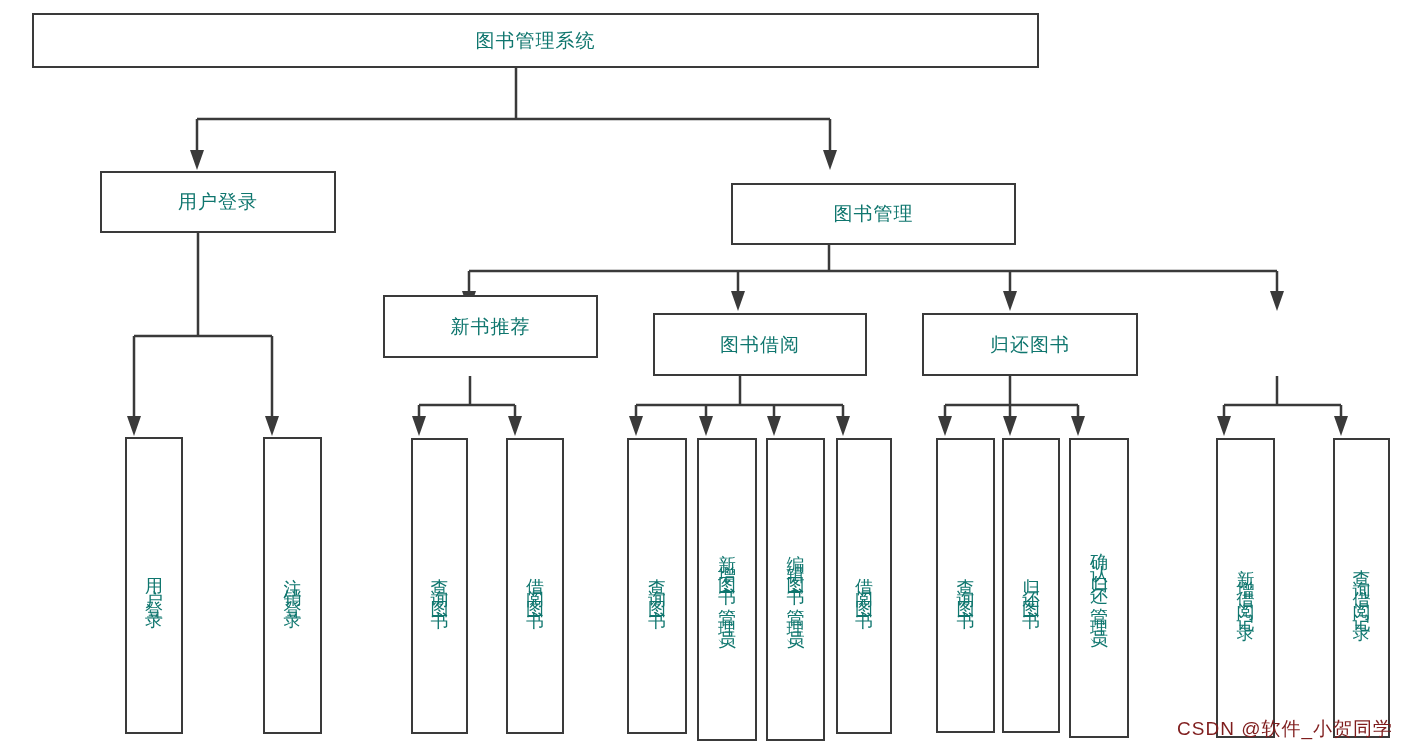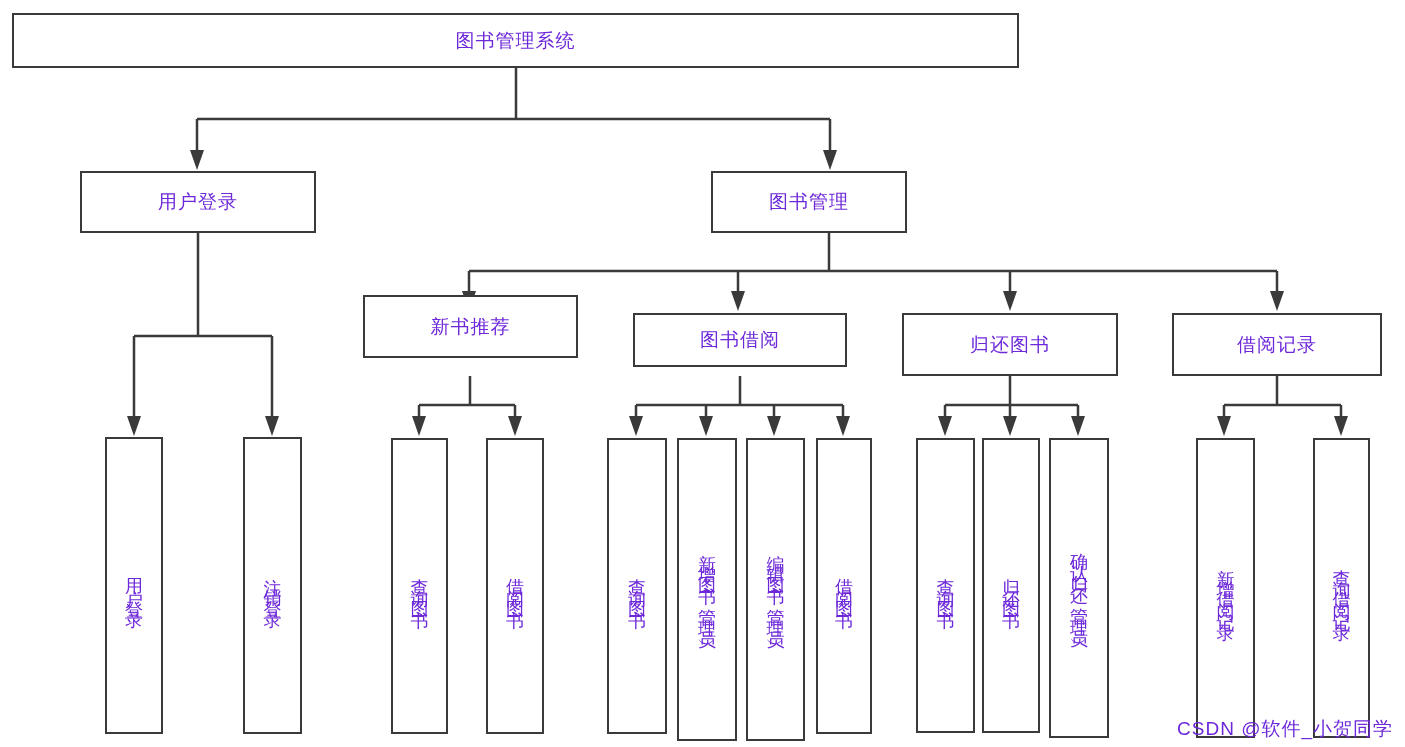--- a/index.html
+++ b/index.html
@@ -19,45 +19,46 @@
     position: absolute;
     left: 0;
     top: 0;
     z-index: 1;
   }
   .node {
     position: absolute;
     box-sizing: border-box;
     background: #ffffff;
     border: 2.5px solid #3a3a3a;
-    color: #6d28d9;
+    color: #0f766e;
     display: flex;
     align-items: center;
     justify-content: center;
     z-index: 2;
+    margin-left: 20px;
   }
   .node.h {
     font-size: 19px;
     letter-spacing: 1px;
     white-space: nowrap;
   }
   .node.v {
     font-size: 18px;
     writing-mode: vertical-rl;
     text-orientation: mixed;
     letter-spacing: 11px;
     line-height: 1;
     white-space: nowrap;
   }
   .watermark {
     position: absolute;
     right: 12px;
     bottom: 5px;
     font-size: 19px;
-    color: #6d28d9;
+    color: #7f1d1d;
     letter-spacing: 1px;
     z-index: 3;
     white-space: nowrap;
   }
 </style>
 </head>
 <body>
 
 <div id="canvas">
 
@@ -93,26 +94,25 @@
     <polygon points="1071,416 1085,416 1078,436" fill="#3a3a3a" stroke="none"></polygon>
 
     <path d="M1277,376 V405 M1224,405 H1341 M1224,405 V418 M1341,405 V418"></path>
     <polygon points="1217,416 1231,416 1224,436" fill="#3a3a3a" stroke="none"></polygon>
     <polygon points="1334,416 1348,416 1341,436" fill="#3a3a3a" stroke="none"></polygon>
   </svg>
 
   <div class="node h" style="left:12px; top:13px; width:1007px; height:55px;">图书管理系统</div>
 
   <div class="node h" style="left:80px; top:171px; width:236px; height:62px;">用户登录</div>
-  <div class="node h" style="left:711px; top:171px; width:196px; height:62px;">图书管理</div>
+  <div class="node h" style="left:711px; top:183px; width:285px; height:62px;">图书管理</div>
 
   <div class="node h" style="left:363px; top:295px; width:215px; height:63px;">新书推荐</div>
-  <div class="node h" style="left:633px; top:313px; width:214px; height:54px;">图书借阅</div>
+  <div class="node h" style="left:633px; top:313px; width:214px; height:63px;">图书借阅</div>
   <div class="node h" style="left:902px; top:313px; width:216px; height:63px;">归还图书</div>
-  <div class="node h" style="left:1172px; top:313px; width:210px; height:63px;">借阅记录</div>
 
   <div class="node v" style="left:105px; top:437px; width:58px; height:297px;">用户登录</div>
   <div class="node v" style="left:243px; top:437px; width:59px; height:297px;">注销登录</div>
 
   <div class="node v" style="left:391px; top:438px; width:57px; height:296px;">查询图书</div>
   <div class="node v" style="left:486px; top:438px; width:58px; height:296px;">借阅图书</div>
 
   <div class="node v" style="left:607px; top:438px; width:60px; height:296px;">查询图书</div>
   <div class="node v" style="left:677px; top:438px; width:60px; height:303px;">新增图书（管理员）</div>
   <div class="node v" style="left:746px; top:438px; width:59px; height:303px;">编辑图书（管理员）</div>

